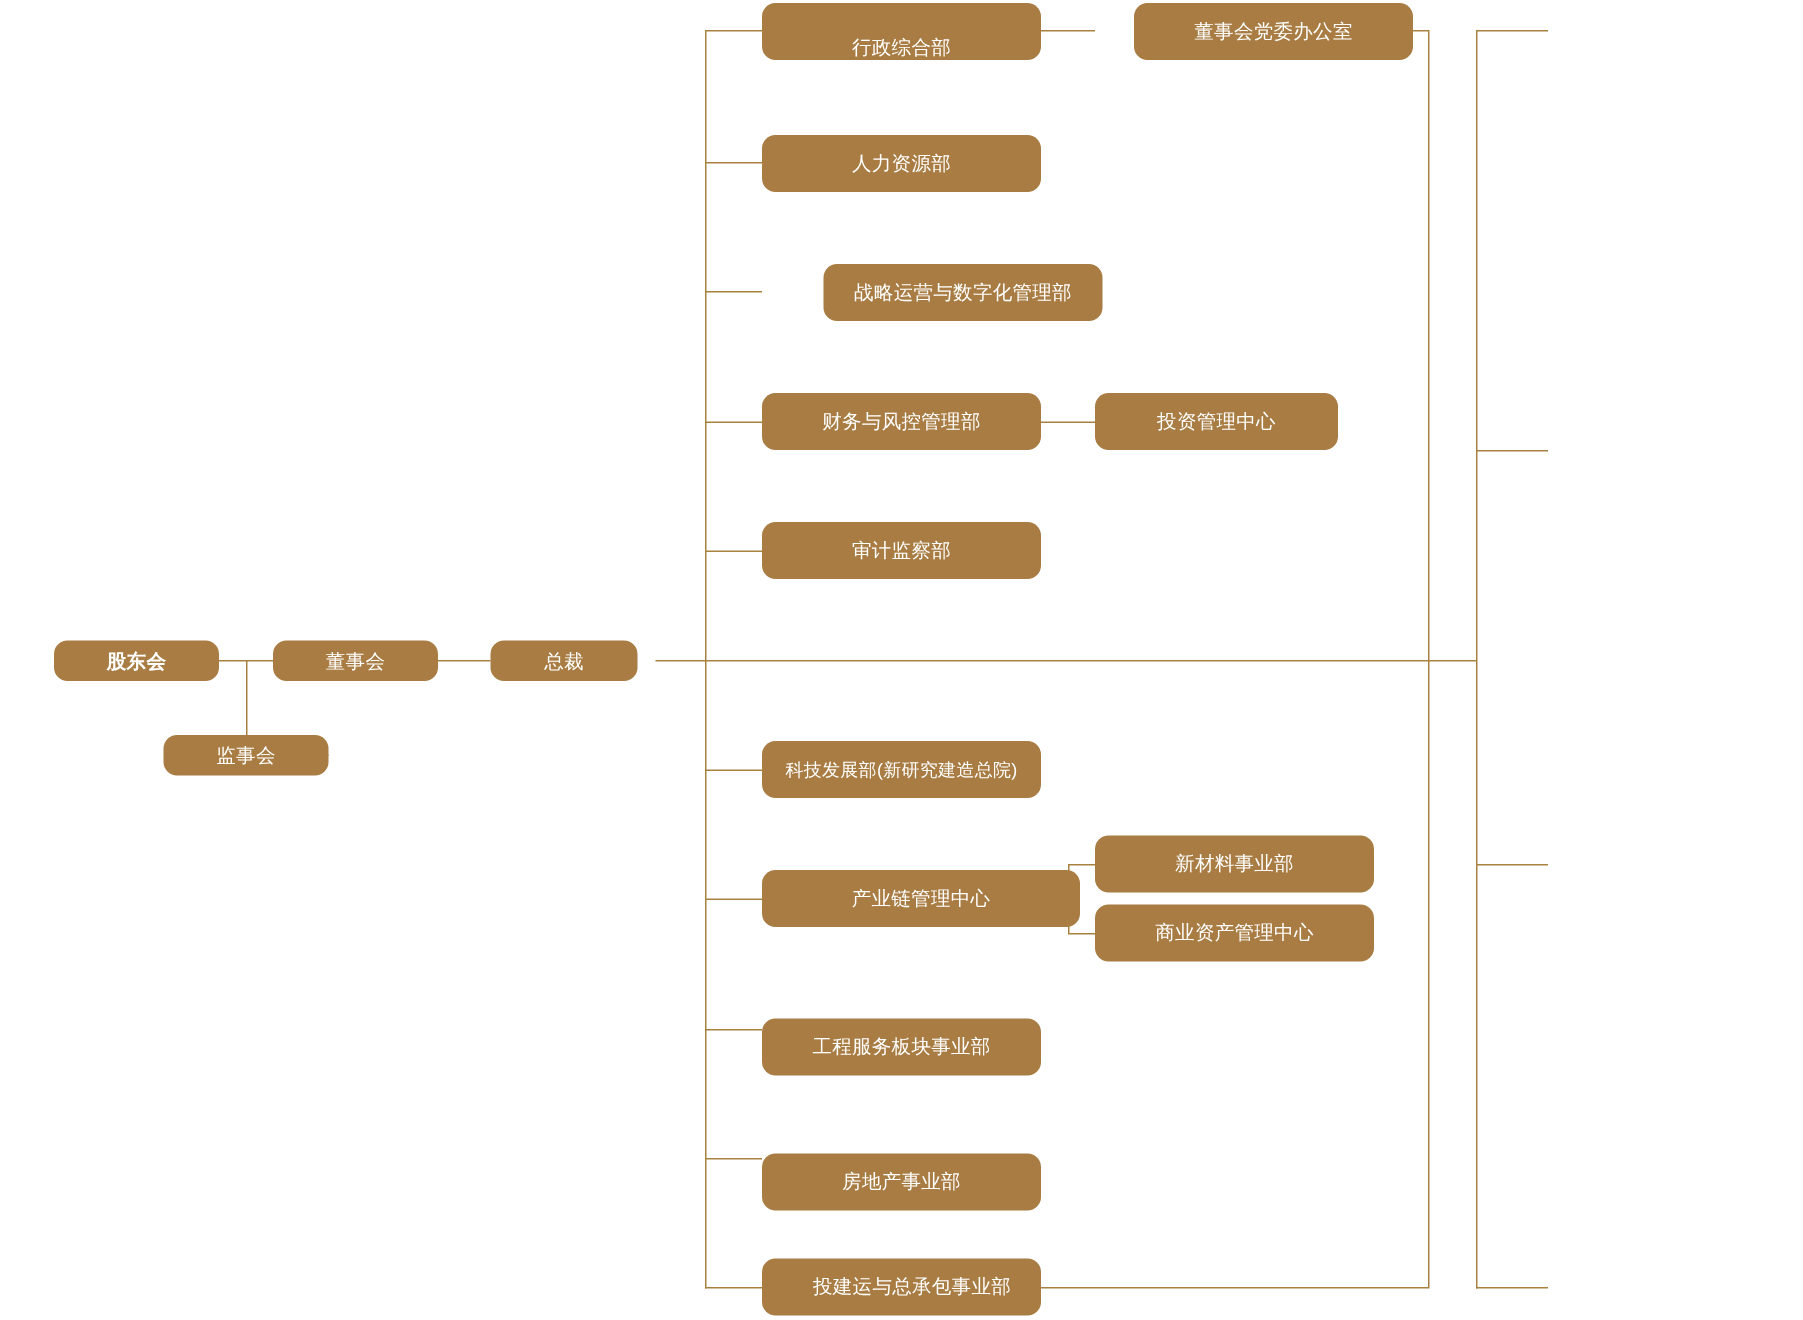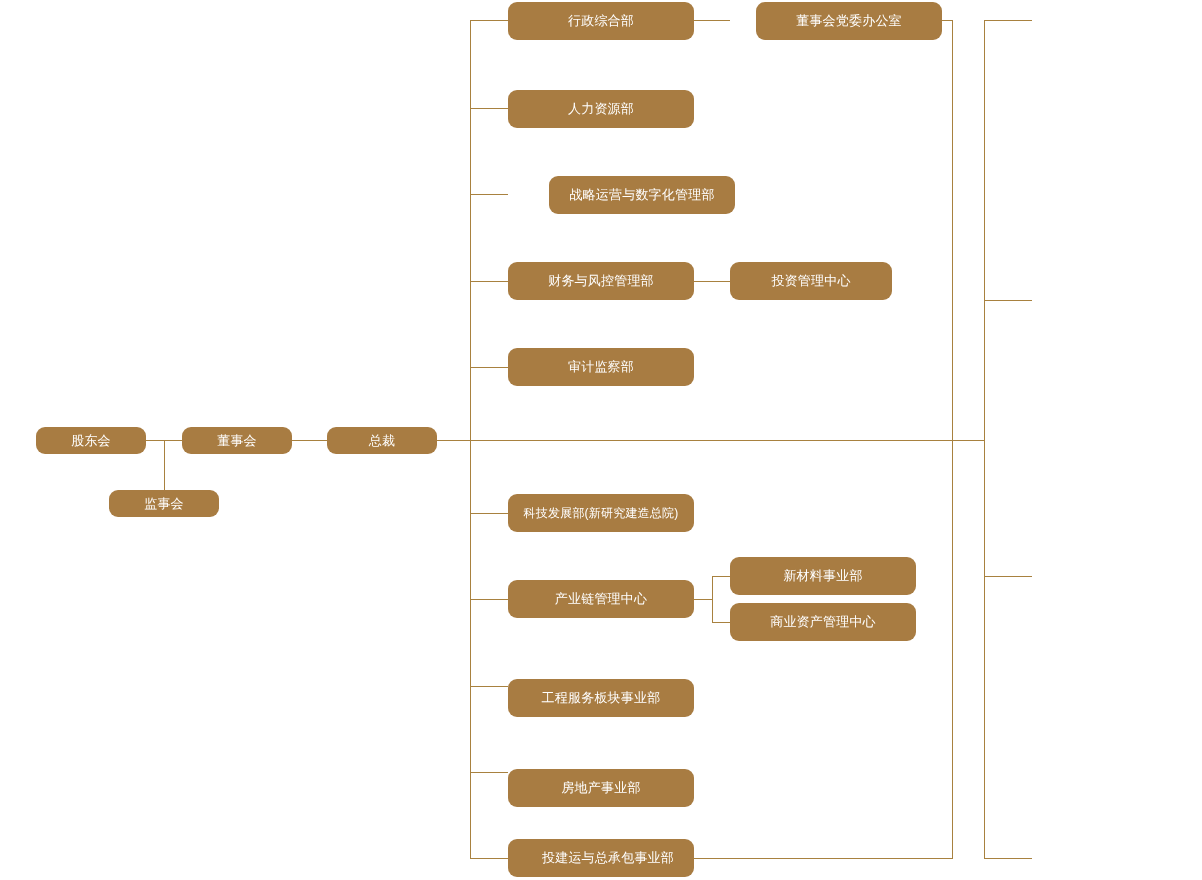--- a/index.html
+++ b/index.html
@@ -49,46 +49,46 @@
     width: 1px;
     background: #a8813f;
     z-index: 1;
   }
 </style>
 </head>
 <body>
 
 <div id="chart-canvas">
 
-  <div class="node" style="left:36px; top:427px; width:110px; height:27px;">
+  <div class="node" style="left:36px; top:427px; width:110px; height:27px;font-weight:bold;">
     <span class="node-label">股东会</span>
   </div>
 
   <div class="node" style="left:182px; top:427px; width:110px; height:27px;">
     <span class="node-label">董事会</span>
   </div>
 
   <div class="node" style="left:109px; top:490px; width:110px; height:27px;">
     <span class="node-label">监事会</span>
   </div>
 
-  <div class="node" style="left:327px; top:427px; width:110px; height:27px;">
+  <div class="node" style="left:327px; top:427px; width:98px; height:27px;">
     <span class="node-label">总裁</span>
   </div>
 
   <div class="hline" style="left:146px; top:440px; width:36px;"></div>
   <div class="hline" style="left:291px; top:440px; width:36px;"></div>
   <div class="vline" style="left:164px; top:440px; height:64px;"></div>
   <div class="hline" style="left:164px; top:503px; width:55px;"></div>
 
   <div class="hline" style="left:437px; top:440px; width:547px;"></div>
 
   <div class="vline" style="left:470px; top:20px; height:839px;"></div>
 
-  <div class="node" style="left:508px; top:2px; width:186px; height:38px;">
+  <div class="node" style="left:508px; top:2px; width:186px; height:38px;align-items:flex-end;">
     <span class="node-label">行政综合部</span>
   </div>
   <div class="hline" style="left:470px; top:20px; width:38px;"></div>
 
   <div class="node" style="left:756px; top:2px; width:186px; height:38px;">
     <span class="node-label">董事会党委办公室</span>
   </div>
   <div class="hline" style="left:694px; top:20px; width:36px;"></div>
 
   <div class="node" style="left:508px; top:90px; width:186px; height:38px;align-items:center;">
@@ -114,21 +114,21 @@
   <div class="node" style="left:508px; top:348px; width:186px; height:38px;">
     <span class="node-label">审计监察部</span>
   </div>
   <div class="hline" style="left:470px; top:367px; width:38px;"></div>
 
   <div class="node" style="left:508px; top:494px; width:186px; height:38px;">
     <span class="node-label" style="font-size:12px;">科技发展部(新研究建造总院)</span>
   </div>
   <div class="hline" style="left:470px; top:513px; width:38px;"></div>
 
-  <div class="node" style="left:508px; top:580px; width:186px; height:38px;">
+  <div class="node" style="left:508px; top:580px; width:212px; height:38px;">
     <span class="node-label">产业链管理中心</span>
   </div>
   <div class="hline" style="left:470px; top:599px; width:38px;"></div>
 
   <div class="hline" style="left:694px; top:599px; width:18px;"></div>
   <div class="vline" style="left:712px; top:576px; height:46px;"></div>
   <div class="hline" style="left:712px; top:576px; width:18px;"></div>
   <div class="hline" style="left:712px; top:622px; width:18px;"></div>
 
   <div class="node" style="left:730px; top:557px; width:186px; height:38px;">

